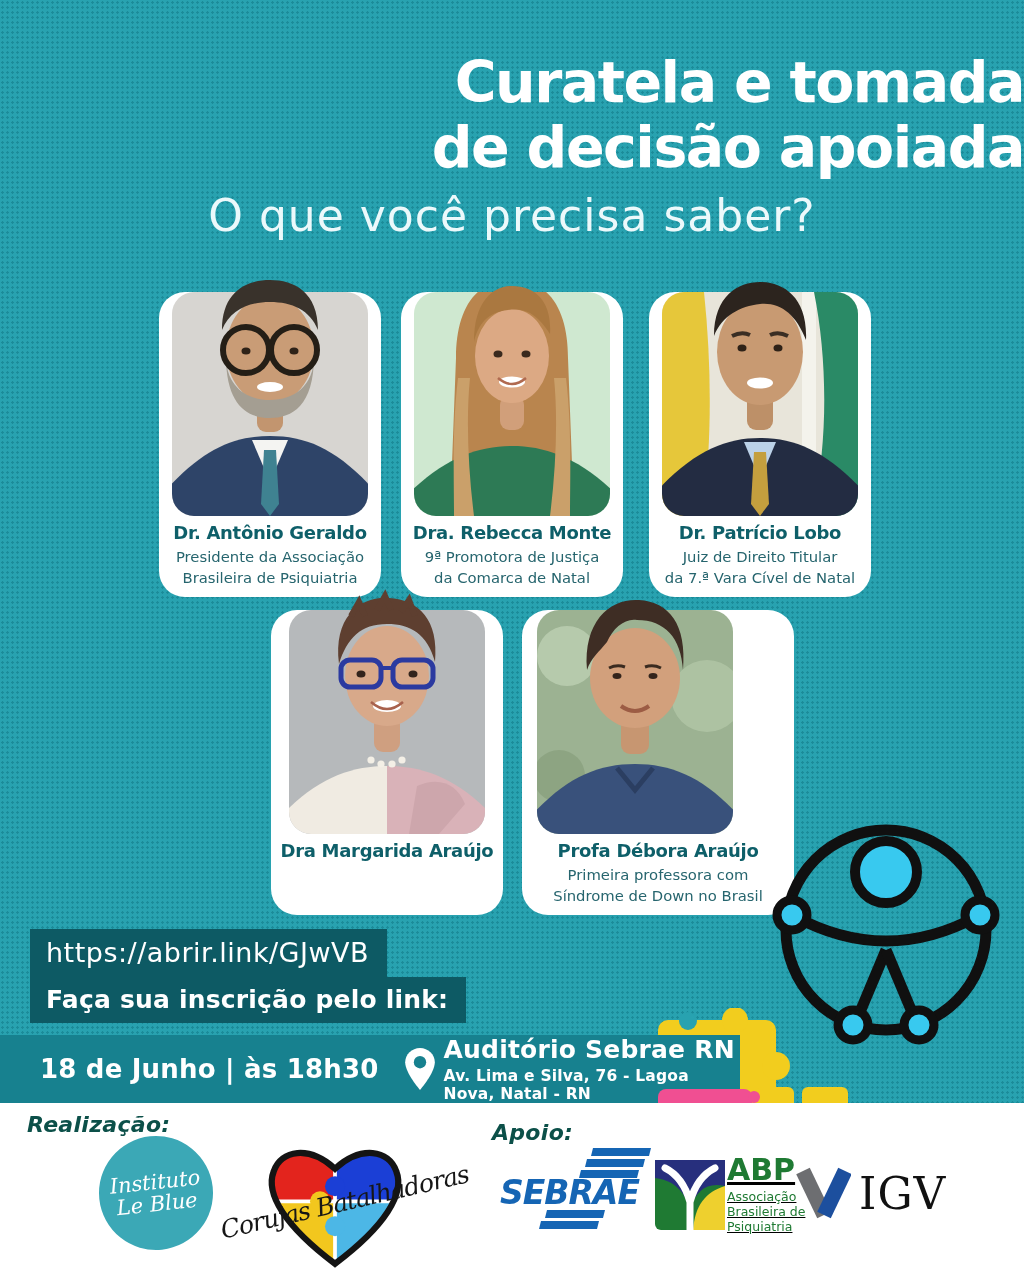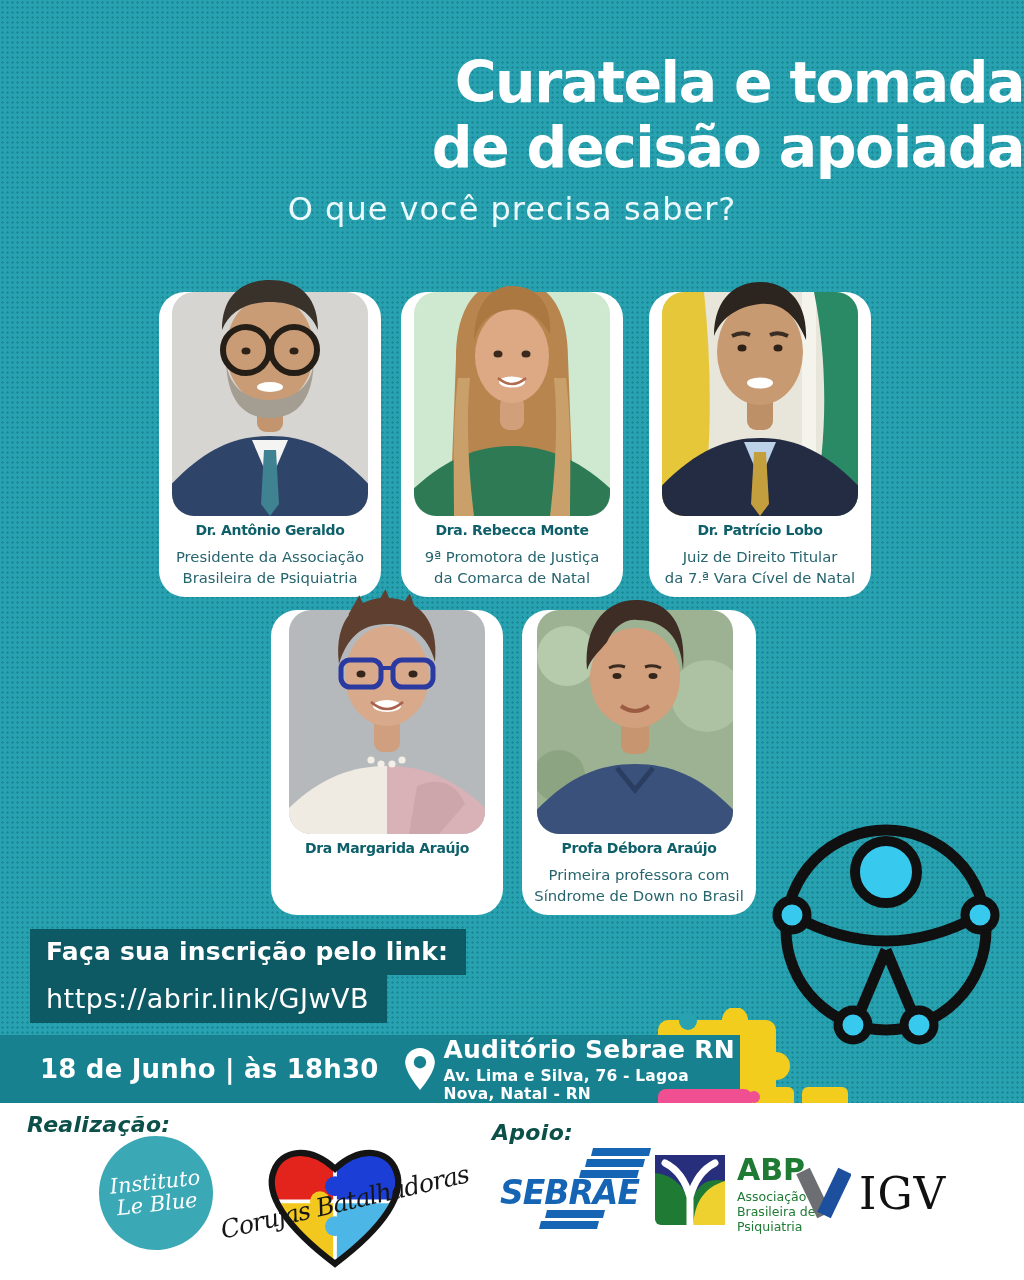--- a/index.html
+++ b/index.html
@@ -6,31 +6,31 @@
   .poster{
     position:relative;width:1024px;height:1280px;overflow:hidden;
     background-color:var(--teal-bg,#28a2b0);
     background-image:radial-gradient(var(--teal-dot,#1b8b99) 1px, transparent 1.45px);
     background-size:5px 5px;
     font-family:"DejaVu Sans","Liberation Sans",sans-serif;
   }
   .title{position:absolute;top:50px;left:0;width:100%;text-align:right;color:#fff;
     font-weight:800;font-size:57px;line-height:65px;letter-spacing:-1.5px;}
   .subtitle{position:absolute;top:190px;left:0;width:100%;text-align:center;color:#f4fdff;
-    font-weight:400;font-size:32px;letter-spacing:1px;opacity:.96;}
+    font-weight:400;font-size:44px;letter-spacing:1px;opacity:.96;}
   
   .card{position:absolute;width:222px;height:339px;}
   .card .frame{position:absolute;left:0;right:0;top:34px;bottom:0;background:#fff;border-radius:26px;}
   .card .photo{position:absolute;left:13px;top:0;width:196px;height:258px;}
   .card .name{position:absolute;top:264px;left:-6px;width:calc(100% + 12px);text-align:center;
-    font-weight:700;font-size:14px;letter-spacing:-0.3px;color:var(--name-col,#0e5f69);}
+    font-weight:700;font-size:18px;letter-spacing:-0.3px;color:var(--name-col,#0e5f69);}
   .card .role{position:absolute;top:289px;left:-4px;width:calc(100% + 8px);text-align:center;
     font-size:14.8px;line-height:20.5px;color:var(--role-col,#26656e);}
   #card1{left:159px;top:258px;} #card2{left:401px;top:258px;} #card3{left:649px;top:258px;}
-  #card4{left:271px;top:576px;width:232px;} #card5{left:522px;top:576px;width:234px;}
+  #card4{left:271px;top:576px;width:232px;} #card5{left:522px;top:576px;width:272px;}
   #card4 .photo{width:206px;} #card5 .photo{width:200px;}
   
   .reg{position:absolute;left:30px;top:929px;z-index:4;color:#fff;}
   .reg-box{background:var(--box-dark,#0d5a64);display:table;padding:8px 18px 9px 16px;}
   .reg-label{font-size:25px;font-weight:700;letter-spacing:.2px;}
   .reg-url{font-size:27px;font-weight:400;letter-spacing:.5px;}
   
   .bar{position:absolute;left:0;top:1035px;width:740px;height:68px;background:var(--bar-bg,#17818f);
     display:flex;align-items:center;color:#fff;z-index:3;}
   .bar .date{font-size:26px;font-weight:700;margin-left:40px;white-space:nowrap;letter-spacing:.2px;}
@@ -50,21 +50,21 @@
     background:var(--instituto-teal,#3ba8b6);display:flex;flex-direction:column;align-items:center;justify-content:center;
     color:#fff;font-family:"DejaVu Serif","Liberation Serif",serif;font-style:italic;transform:rotate(-6deg);}
   .inst-circle .l1{font-size:21px;} .inst-circle .l2{font-size:21px;margin-top:-2px;}
   .corujas{position:absolute;left:222px;top:28px;width:220px;height:140px;}
   .corujas-script{position:absolute;left:-4px;top:58px;width:240px;text-align:center;
     font-family:"DejaVu Serif","Liberation Serif",serif;font-style:italic;font-size:25px;color:#161616;
     transform:rotate(-13deg);white-space:nowrap;letter-spacing:-1px;}
   .sebrae{position:absolute;left:500px;top:45px;width:150px;height:85px;color:var(--sebrae-blue,#1565b4);}
   .sebrae .bar-i{position:absolute;height:8px;width:58px;background:var(--sebrae-blue,#1565b4);transform:skewX(-14deg);}
   .sebrae-text{position:absolute;left:0;top:25px;font-size:33px;font-weight:700;font-style:italic;letter-spacing:-1px;}
-  .abp{position:absolute;left:655px;top:52px;display:flex;gap:12px;align-items:flex-start;}
+  .abp{position:absolute;left:655px;top:52px;display:flex;gap:2px;align-items:center;text-decoration:underline;}
   .abp-txt{color:var(--abp-green,#1f7a33);line-height:1;}
   .abp-acronym{font-size:30px;font-weight:700;}
   .abp-sub{font-size:12.5px;margin-top:4px;line-height:15px;}
   .igv{position:absolute;left:795px;top:62px;display:flex;align-items:center;gap:8px;}
   .igv-text{font-family:"DejaVu Serif","Liberation Serif",serif;font-size:44px;color:#111;letter-spacing:1px;}
 </style>
 </head>
 <body>
 
 <div class="poster">
@@ -256,24 +256,24 @@
 
   <svg class="puzzle-front" width="250" height="18" viewBox="0 0 250 18">
     <rect x="18" y="4" width="94" height="30" rx="8" fill="var(--puzzle-pink,#f04f92)"></rect>
     <rect x="116" y="2" width="38" height="30" rx="6" fill="var(--puzzle-yellow,#f2cd1e)"></rect>
     <rect x="162" y="2" width="46" height="30" rx="6" fill="var(--puzzle-yellow,#f2cd1e)"></rect>
     <circle cx="114" cy="12" r="6" fill="var(--puzzle-pink,#f04f92)"></circle>
   </svg>
 
   <div class="reg">
     <div class="reg-box">
+      <span class="reg-url">https://abrir.link/GJwVB</span>
+    </div>
+    <div class="reg-box">
       <span class="reg-label">Faça sua inscrição pelo link:</span>
-    </div>
-    <div class="reg-box">
-      <span class="reg-url">https://abrir.link/GJwVB</span>
     </div>
   </div>
 
   <div class="bar">
     <span class="date">18 de Junho | às 18h30</span>
     <svg class="pin" width="30" height="42" viewBox="0 0 24 34">
       <path d="M12 0C5.4 0 0 5.2 0 11.6 0 20.3 12 34 12 34s12-13.7 12-22.4C24 5.2 18.6 0 12 0z" fill="#ffffff"></path>
       <circle cx="12" cy="11.5" r="5" fill="var(--bar-bg,#17818f)"></circle>
     </svg>
     <span class="venue">

